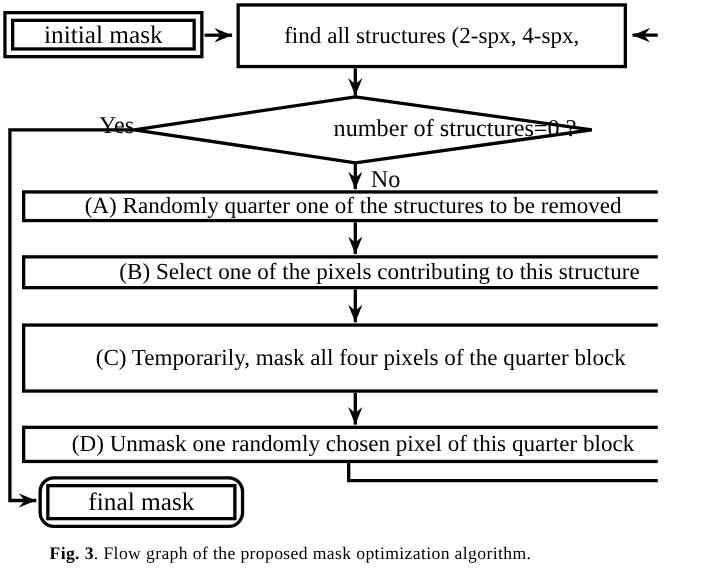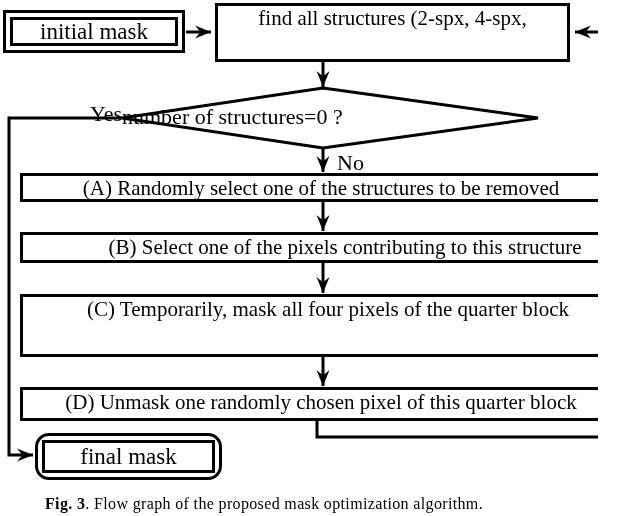--- a/index.html
+++ b/index.html
@@ -16,20 +16,21 @@
     position: absolute;
     left: 0; top: 0;
     z-index: 0;
   }
   .pbox {
     position: absolute;
     box-sizing: border-box;
     border: 3px solid #000;
     background: #fff;
     display: flex;
+    align-items: center;
     justify-content: center;
     text-align: center;
     font-size: 21px;
     line-height: 1.22;
     z-index: 2;
   }
   .pbox .lines { width: 100%; }
   .dbox {
     position: absolute;
     box-sizing: border-box;
@@ -54,21 +55,21 @@
     line-height: 1;
     z-index: 3;
     white-space: nowrap;
     margin-top: 10px;
   }
   #decision-label {
     position: absolute;
     left: 122px;
     top: 106px;
     width: 402px;
-    text-align: left;
+    text-align: right;
     font-size: 22px;
     line-height: 1;
     z-index: 3;
     white-space: nowrap;
   }
   #initial-mask { left: 3px;  top: 10px;  width: 182px; height: 43px; }
   #find-box     { left: 215px; top: 3px;  width: 355px; height: 59px; }
   #box-a        { left: 20px; top: 173px; width: 602px; height: 29px; }
   #box-b        { left: 20px; top: 232px; width: 602px; height: 31px; padding-left: 48px; }
   #box-c        { left: 20px; top: 294px; width: 602px; height: 63px; padding-left: 14px; }
@@ -130,21 +131,21 @@
     <div class="lines">
       <div>find all structures (2-spx, 4-spx,</div>
     </div>
   </div>
 
   <div id="decision-label">number of structures=0 ?</div>
   <div class="flabel" id="yes-label">Yes</div>
   <div class="flabel" id="no-label">No</div>
 
   <div class="pbox" id="box-a">
-    <span>(A) Randomly select one of the structures to be removed</span>
+    <span>(A) Randomly quarter one of the structures to be removed</span>
   </div>
 
   <div class="pbox" id="box-b">
     <span>(B) Select one of the pixels contributing to this structure</span>
   </div>
 
   <div class="pbox" id="box-c">
     <div class="lines">
       <div>(C) Temporarily, mask all four pixels of the quarter block</div>
     </div>

